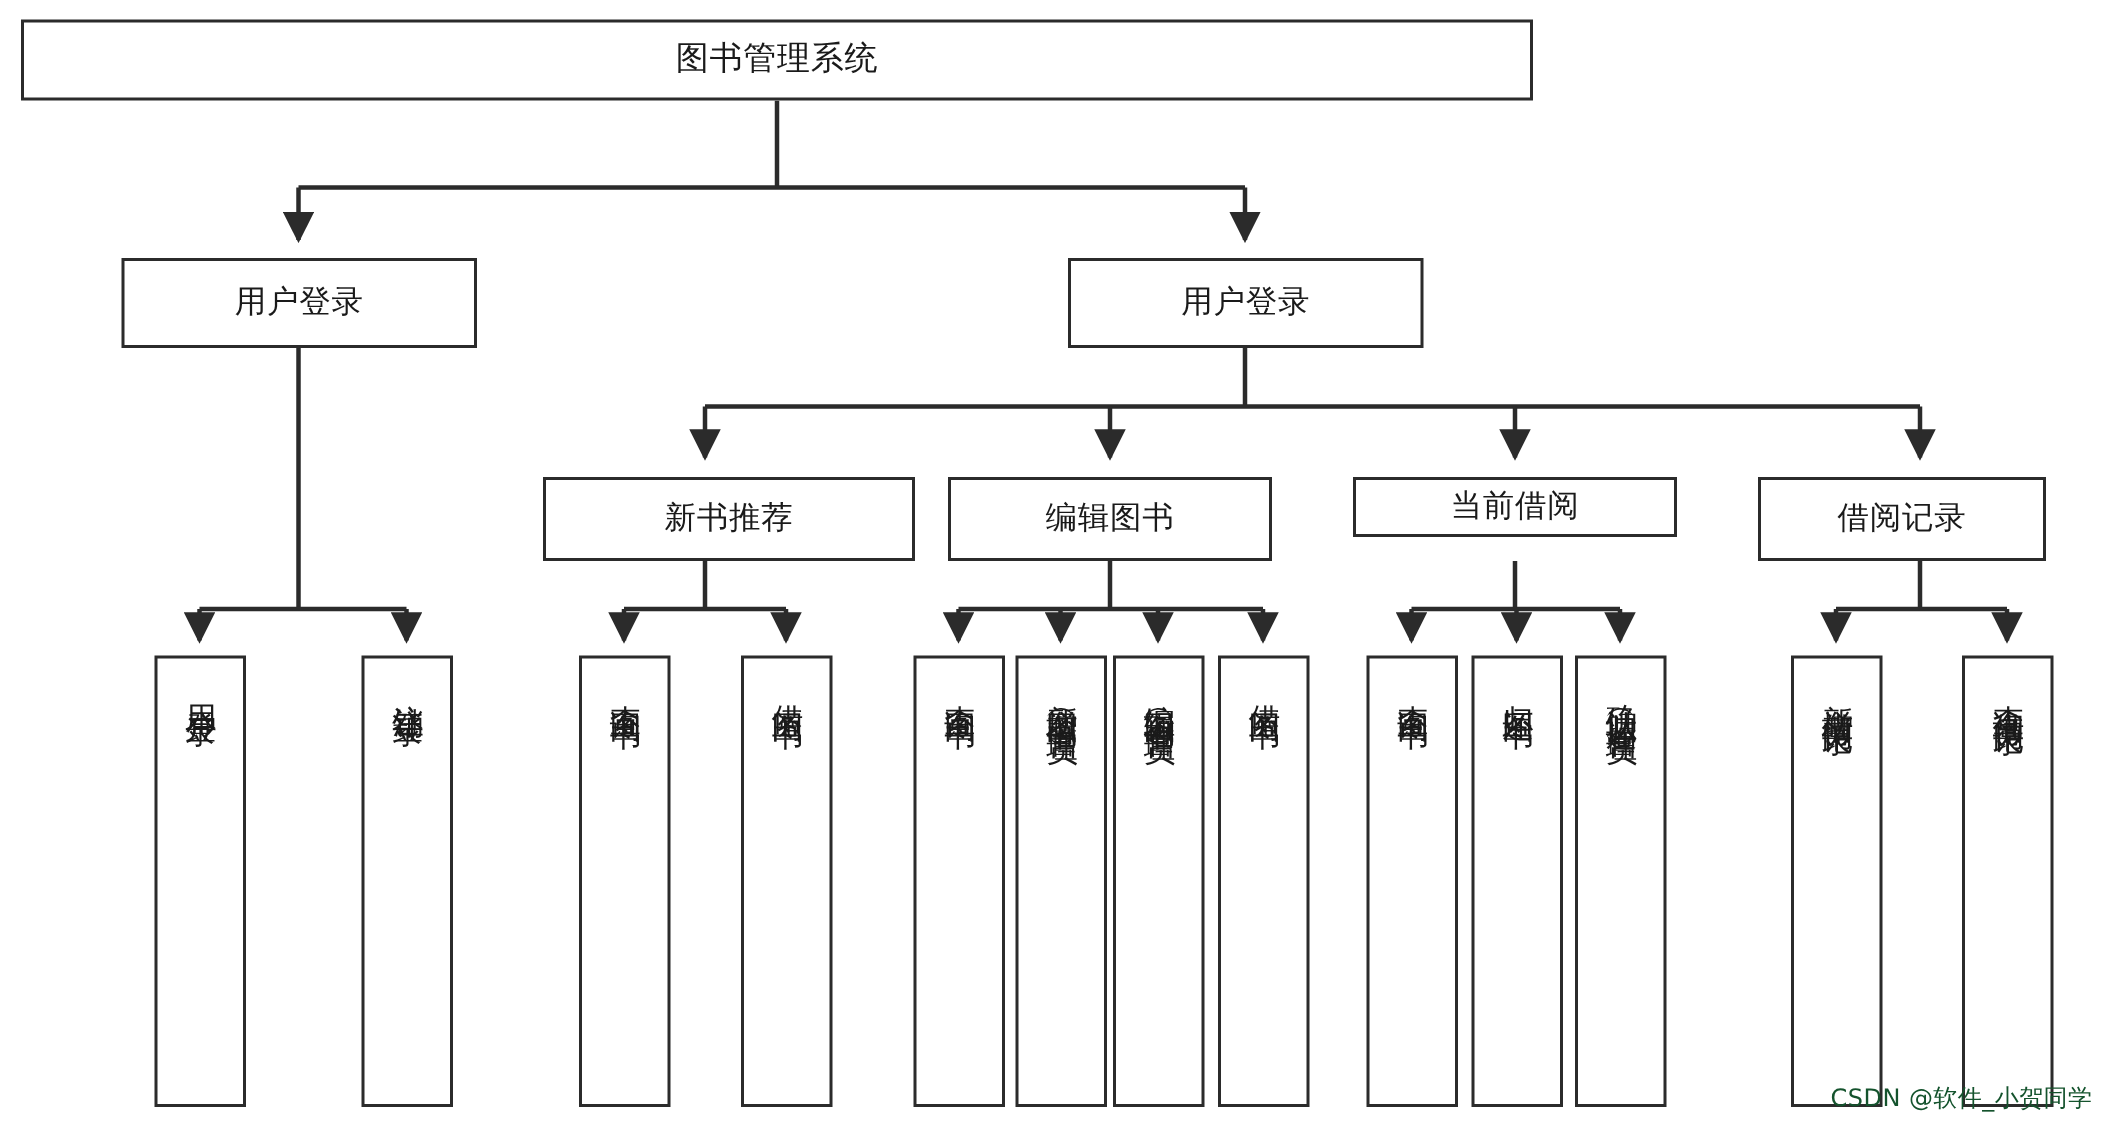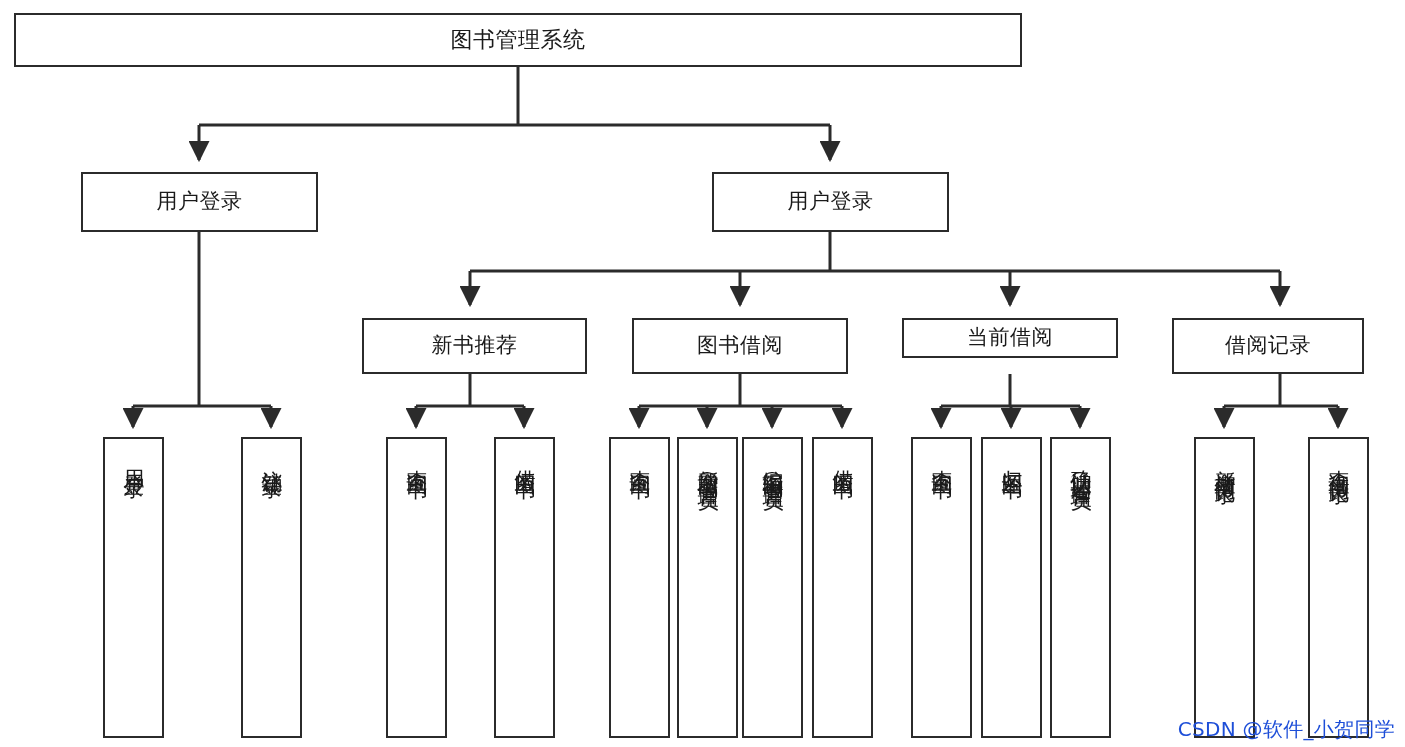--- a/index.html
+++ b/index.html
@@ -59,22 +59,22 @@
     writing-mode: vertical-rl;
     text-orientation: upright;
     font-size: 21px;
     letter-spacing: 3px;
     line-height: 1;
   }
   .watermark {
     position: absolute;
     right: 10px;
     bottom: 4px;
-    font-size: 20px;
-    color: #1d4ed8;
+    font-size: 16px;
+    color: #14532d;
     white-space: nowrap;
     z-index: 5;
     letter-spacing: 0.3px;
     text-align: right;
   }
 </style>
 </head>
 <body>
 
 <div id="canvas">
@@ -133,25 +133,25 @@
     <span class="lbl">图书管理系统</span>
   </div>
 
   <div class="node h" style="left:81px; top:172px; width:237px; height:60px;">
     <span class="lbl">用户登录</span>
   </div>
   <div class="node h" style="left:712px; top:172px; width:237px; height:60px;">
     <span class="lbl">用户登录</span>
   </div>
 
-  <div class="node h" style="left:362px; top:318px; width:225px; height:56px;">
+  <div class="node h" style="left:362px; top:318px; width:248px; height:56px;">
     <span class="lbl">新书推荐</span>
   </div>
   <div class="node h" style="left:632px; top:318px; width:216px; height:56px;">
-    <span class="lbl">图书借阅</span>
+    <span class="lbl">编辑图书</span>
   </div>
   <div class="node h" style="left:902px; top:318px; width:216px; height:40px;">
     <span class="lbl">当前借阅</span>
   </div>
   <div class="node h" style="left:1172px; top:318px; width:192px; height:56px;">
     <span class="lbl">借阅记录</span>
   </div>
 
   <div class="node v" style="left:103px; top:437px; width:61px; height:301px;">
     <span class="lbl">用户登录</span>

